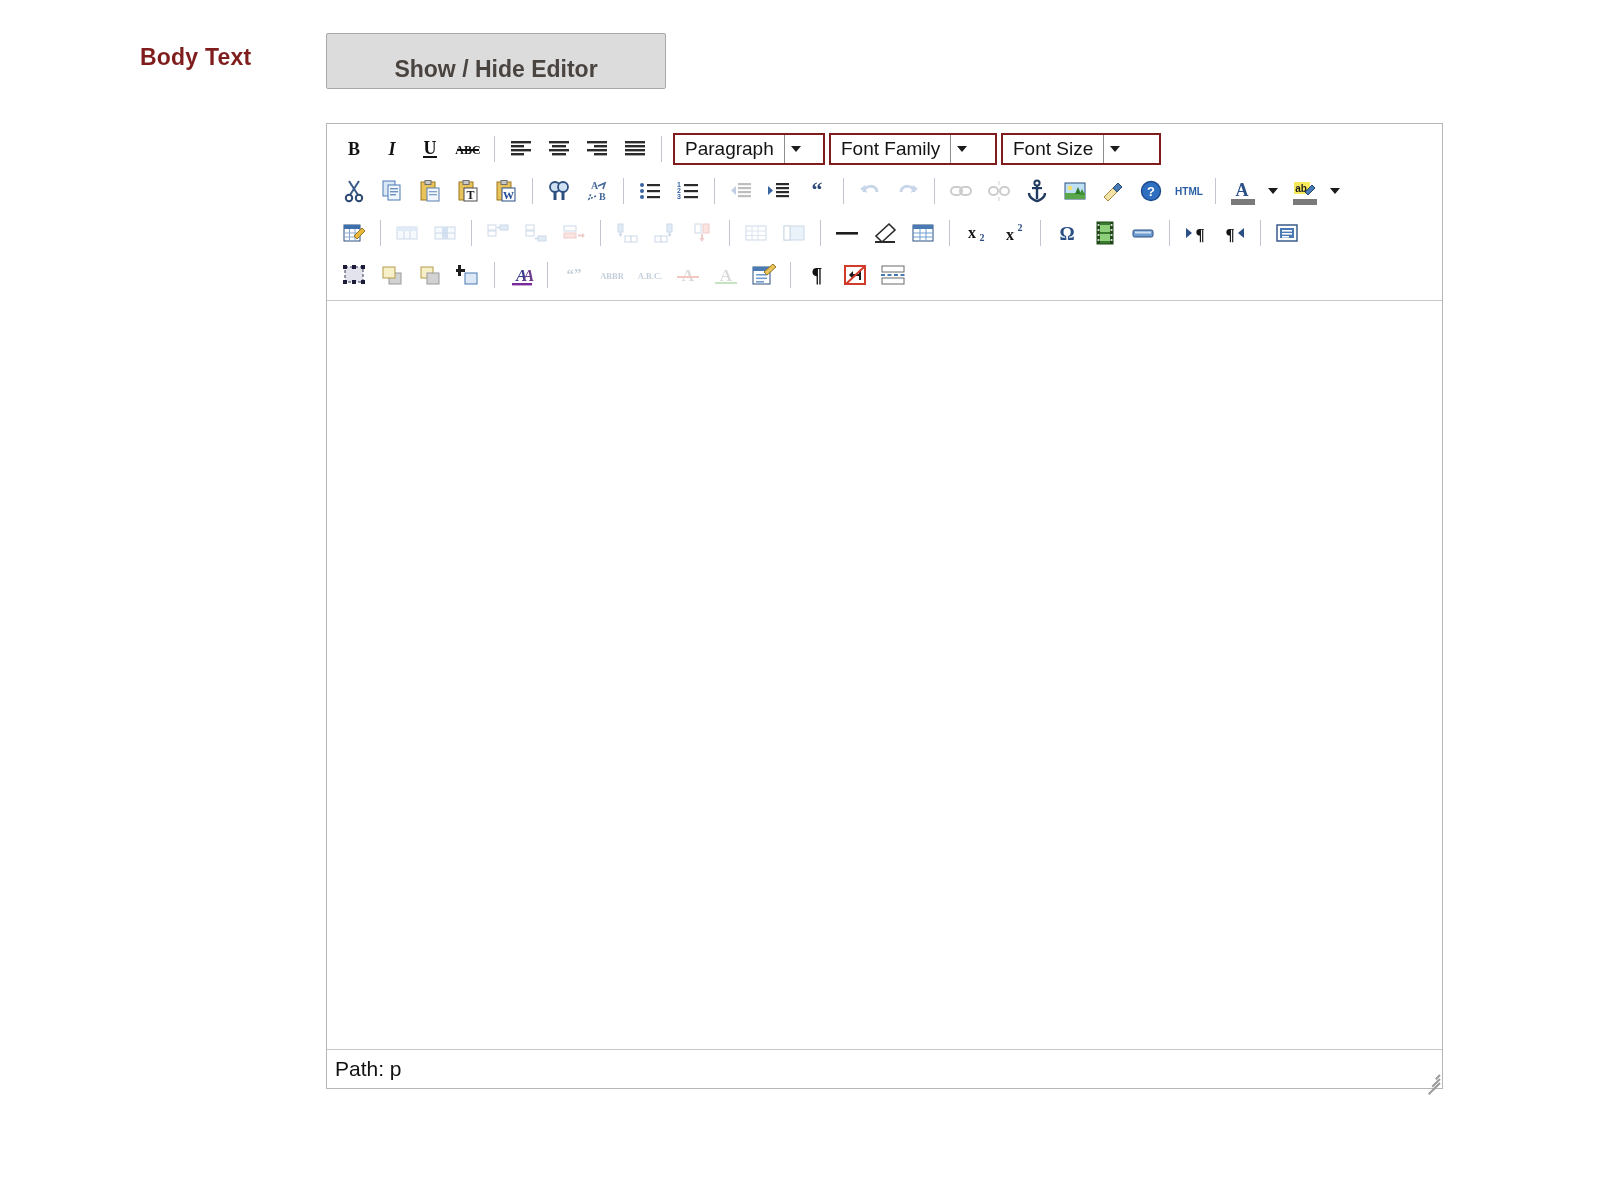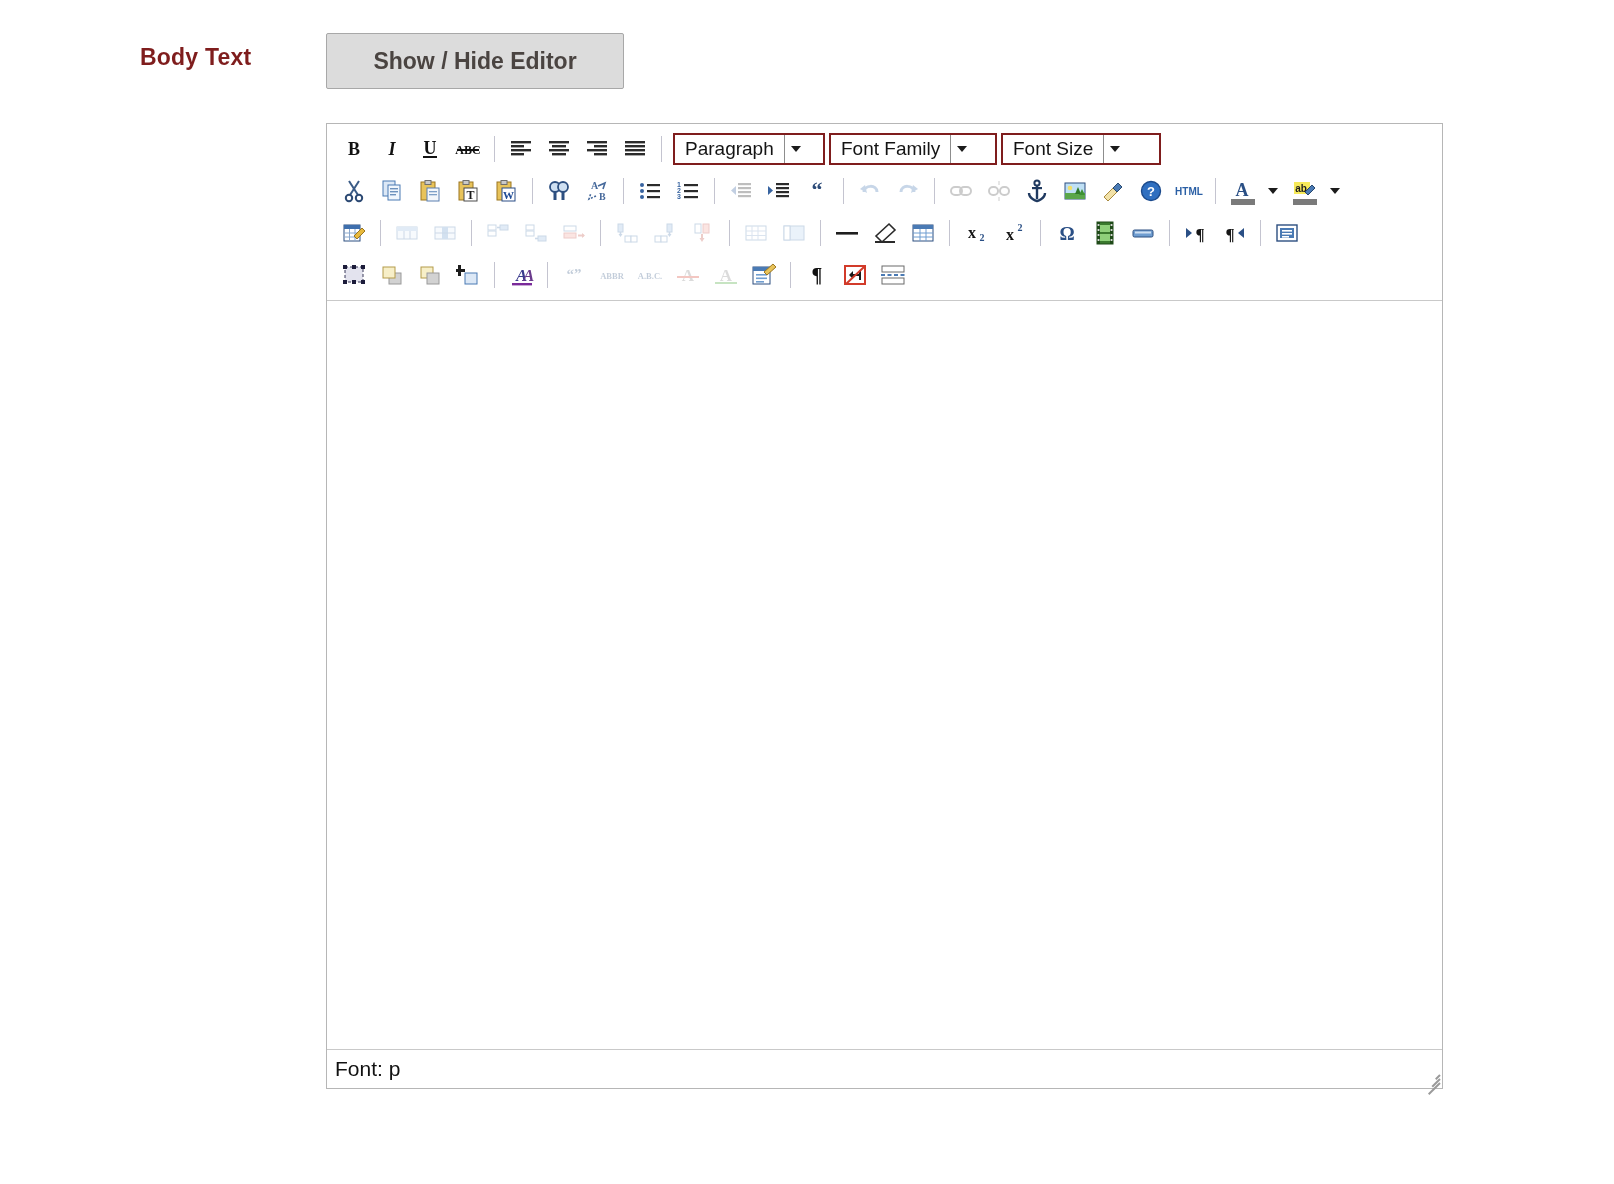--- a/index.html
+++ b/index.html
@@ -30,31 +30,31 @@
     color: #7f1d1d;
     letter-spacing: 0.2px;
     white-space: nowrap;
   }
 
   
   .toggle-btn {
     position: absolute;
     left: 326px;
     top: 33px;
-    width: 298px;
+    width: 340px;
     height: 56px;
     background: #dcdcdc;
     border: 1px solid #a8a8a8;
     border-radius: 2px;
     font-family: "Liberation Sans", sans-serif;
     font-size: 23px;
     font-weight: bold;
     color: #4a4441;
     cursor: pointer;
-    padding: 0;
+    padding: 8px;
     text-align: center;
     line-height: 54px;
   }
 
   
   .editor {
     position: absolute;
     left: 326px;
     top: 123px;
     width: 1117px;
@@ -801,21 +801,21 @@
             <rect x="2" y="15" width="22" height="6" fill="#ffffff" stroke="#6a6a6a"></rect>
             <line x1="1" y1="12" x2="25" y2="12" stroke="#4a7ab4" stroke-width="2" stroke-dasharray="4 2.5"></line>
           </svg>
         </div>
       </div>
     </div>
 
     <div class="content-area"></div>
 
     <div class="statusbar">
-      <span class="path-text">Font: p</span>
+      <span class="path-text">Path: p</span>
       <span class="resize-grip">
         <i class="g1"></i>
           <i class="g2"></i>
           <i class="g3"></i>
       </span>
     </div>
   </div>
 </div>
 
 </body></html>

